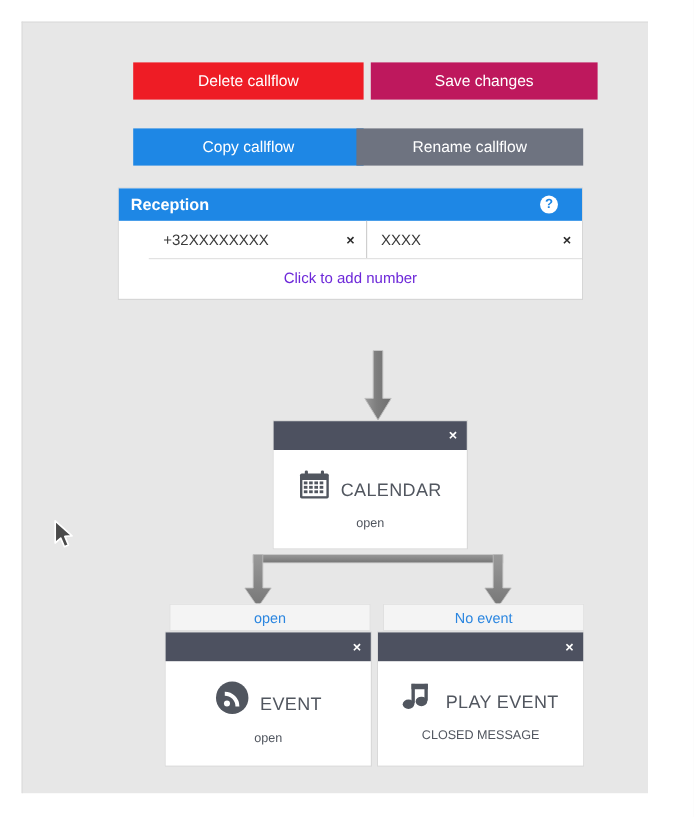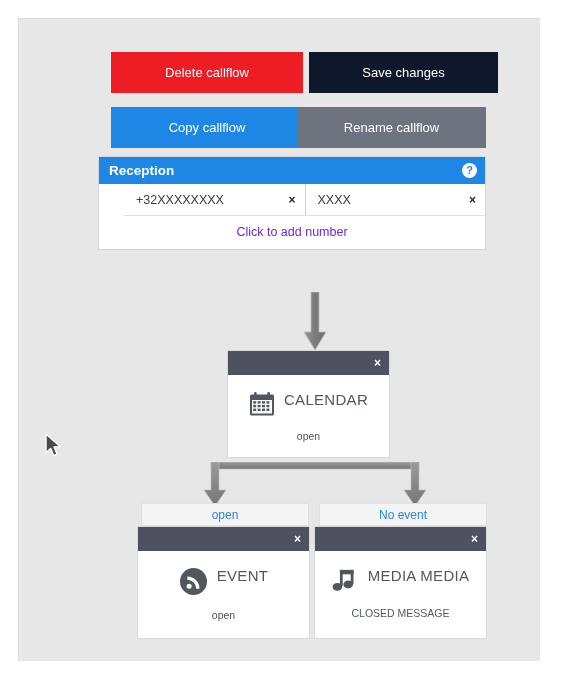--- a/index.html
+++ b/index.html
@@ -23,55 +23,55 @@
     height: 643px;
     background: #e7e7e7;
     border-top: 1px solid #dcdcdc;
     border-left: 1px solid #dcdcdc;
     box-sizing: border-box;
   }
 
   
   .btn {
     position: absolute;
-    height: 41px;
+    height: 31px;
     line-height: 31px;
     text-align: center;
     color: #ffffff;
     font-size: 13px;
     border: 0;
     padding: 0;
     cursor: pointer;
     box-sizing: border-box;
     white-space: nowrap;
     font-family: "Liberation Sans", sans-serif;
   }
   #btn-delete  { left: 92px;  top: 33px; width: 192px; background: #ee1c25; }
-  #btn-save    { left: 290px; top: 33px; width: 189px; background: #0f172a; }
+  #btn-save    { left: 290px; top: 33px; width: 189px; background: #be185d; }
   #btn-copy    { left: 92px;  top: 88px; width: 192px; background: #1e87e5; }
   #btn-rename  { left: 278px; top: 88px; width: 189px; background: #6e7380; }
 
   
   #reception {
     position: absolute;
     left: 79px;
     top: 137px;
     width: 388px;
     background: #ffffff;
     border: 1px solid #d6d6d6;
     box-sizing: border-box;
   }
   #reception-header {
     height: 27px;
     background: #1e87e5;
     color: #ffffff;
     font-weight: bold;
     font-size: 13.5px;
     line-height: 27px;
-    padding: 0 8px 0 10px;
+    padding: 0 20px 0 10px;
     display: flex;
     align-items: center;
     justify-content: space-between;
     box-sizing: border-box;
   }
   #help-icon {
     width: 15px;
     height: 15px;
     border-radius: 50%;
     background: #ffffff;
@@ -154,21 +154,21 @@
     top: 50%;
     transform: translateY(-50%);
     color: #ffffff;
     font-size: 12px;
     font-weight: bold;
     line-height: 1;
     cursor: pointer;
   }
   .node-body {
     display: flex;
-    align-items: flex-start;
+    align-items: flex-end;
     justify-content: center;
     gap: 9px;
     padding-top: 16px;
     padding-bottom: 4px;
   }
   .node-title {
     font-size: 15px;
     color: #51565f;
     letter-spacing: 0.3px;
     white-space: nowrap;
@@ -327,21 +327,21 @@
     <div class="node-body">
       <svg class="note-icon" viewBox="0 0 28 28">
         <g fill="#51565f">
           <rect x="8.2" y="3" width="2.9" height="17"></rect>
           <rect x="19.4" y="3" width="2.9" height="14.6"></rect>
           <polygon points="8.2,3 22.3,3 22.3,7.6 8.2,7.6"></polygon>
           <ellipse cx="5.6" cy="20.6" rx="5" ry="4.1"></ellipse>
           <ellipse cx="16.8" cy="18.2" rx="5" ry="4.1"></ellipse>
         </g>
       </svg>
-      <span class="node-title">MEDIA MEDIA</span>
+      <span class="node-title">PLAY EVENT</span>
     </div>
     <div class="node-sub">CLOSED MESSAGE</div>
   </div>
 
 </div>
 
 <svg id="cursor" viewBox="0 0 17 25">
   <polygon points="1,1 1,19.5 5.6,15.4 8.7,22.6 12,21.1 9,14 15,13.6" fill="#4a4a4a" stroke="#ffffff" stroke-width="1.4" stroke-linejoin="round"></polygon>
 </svg>
 

